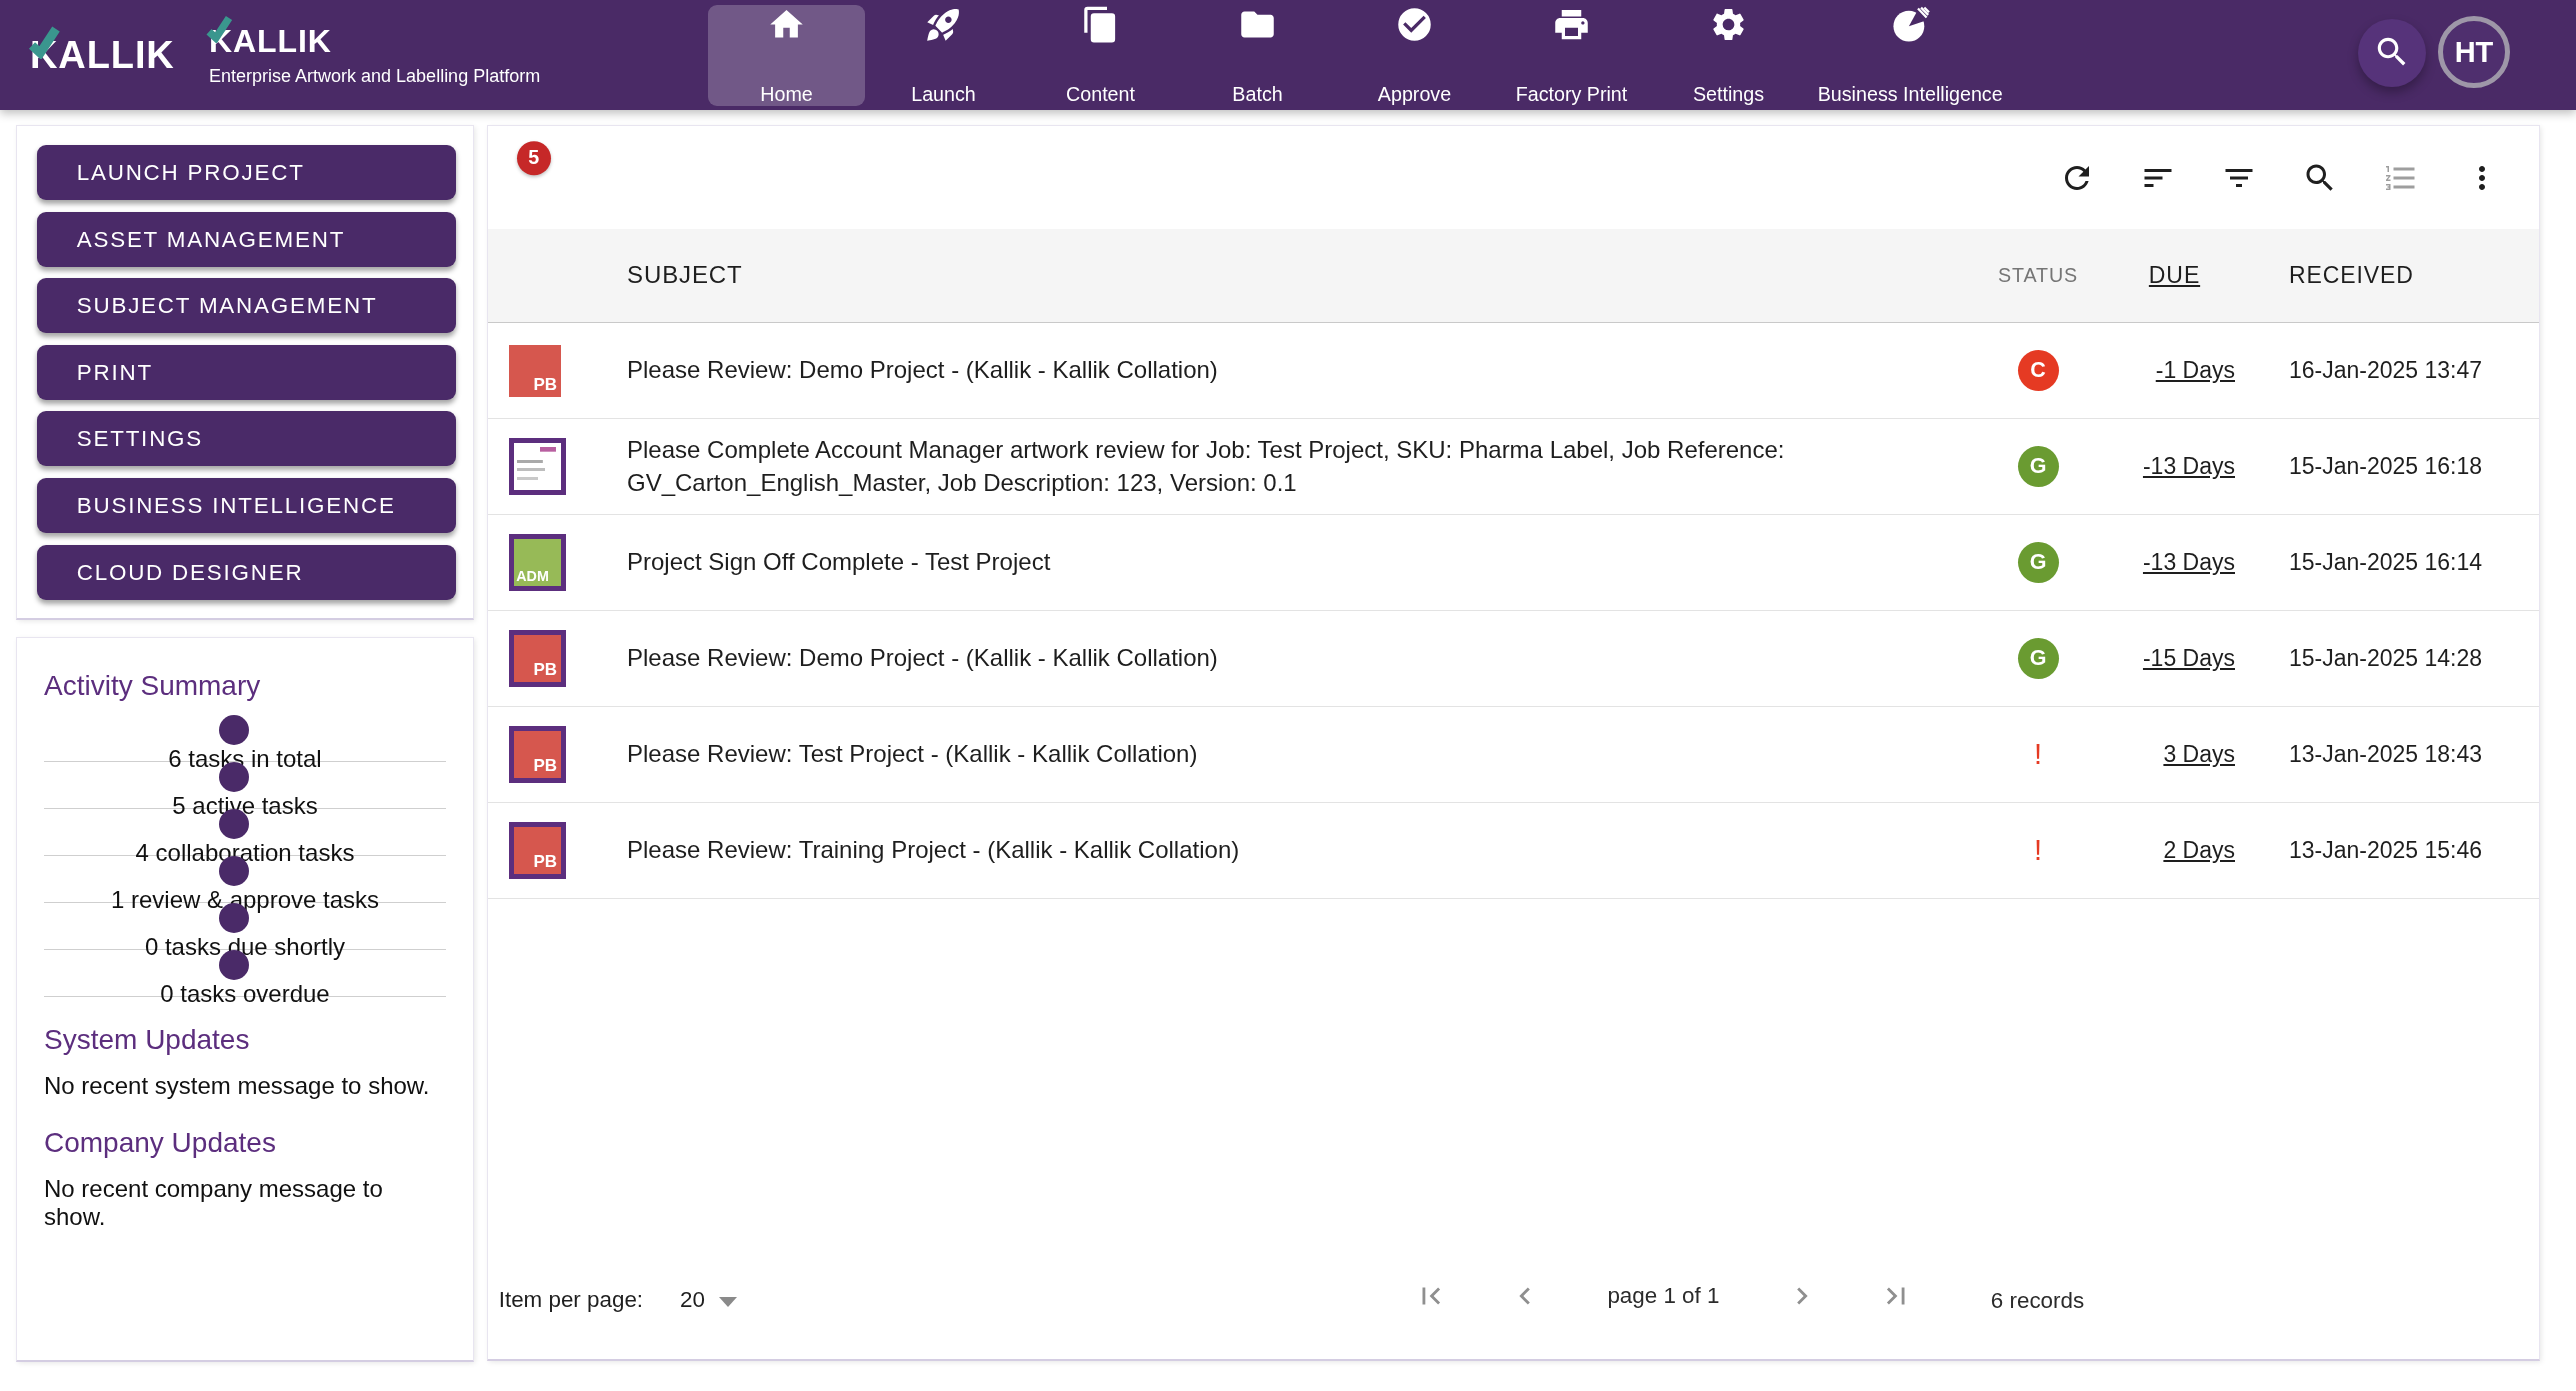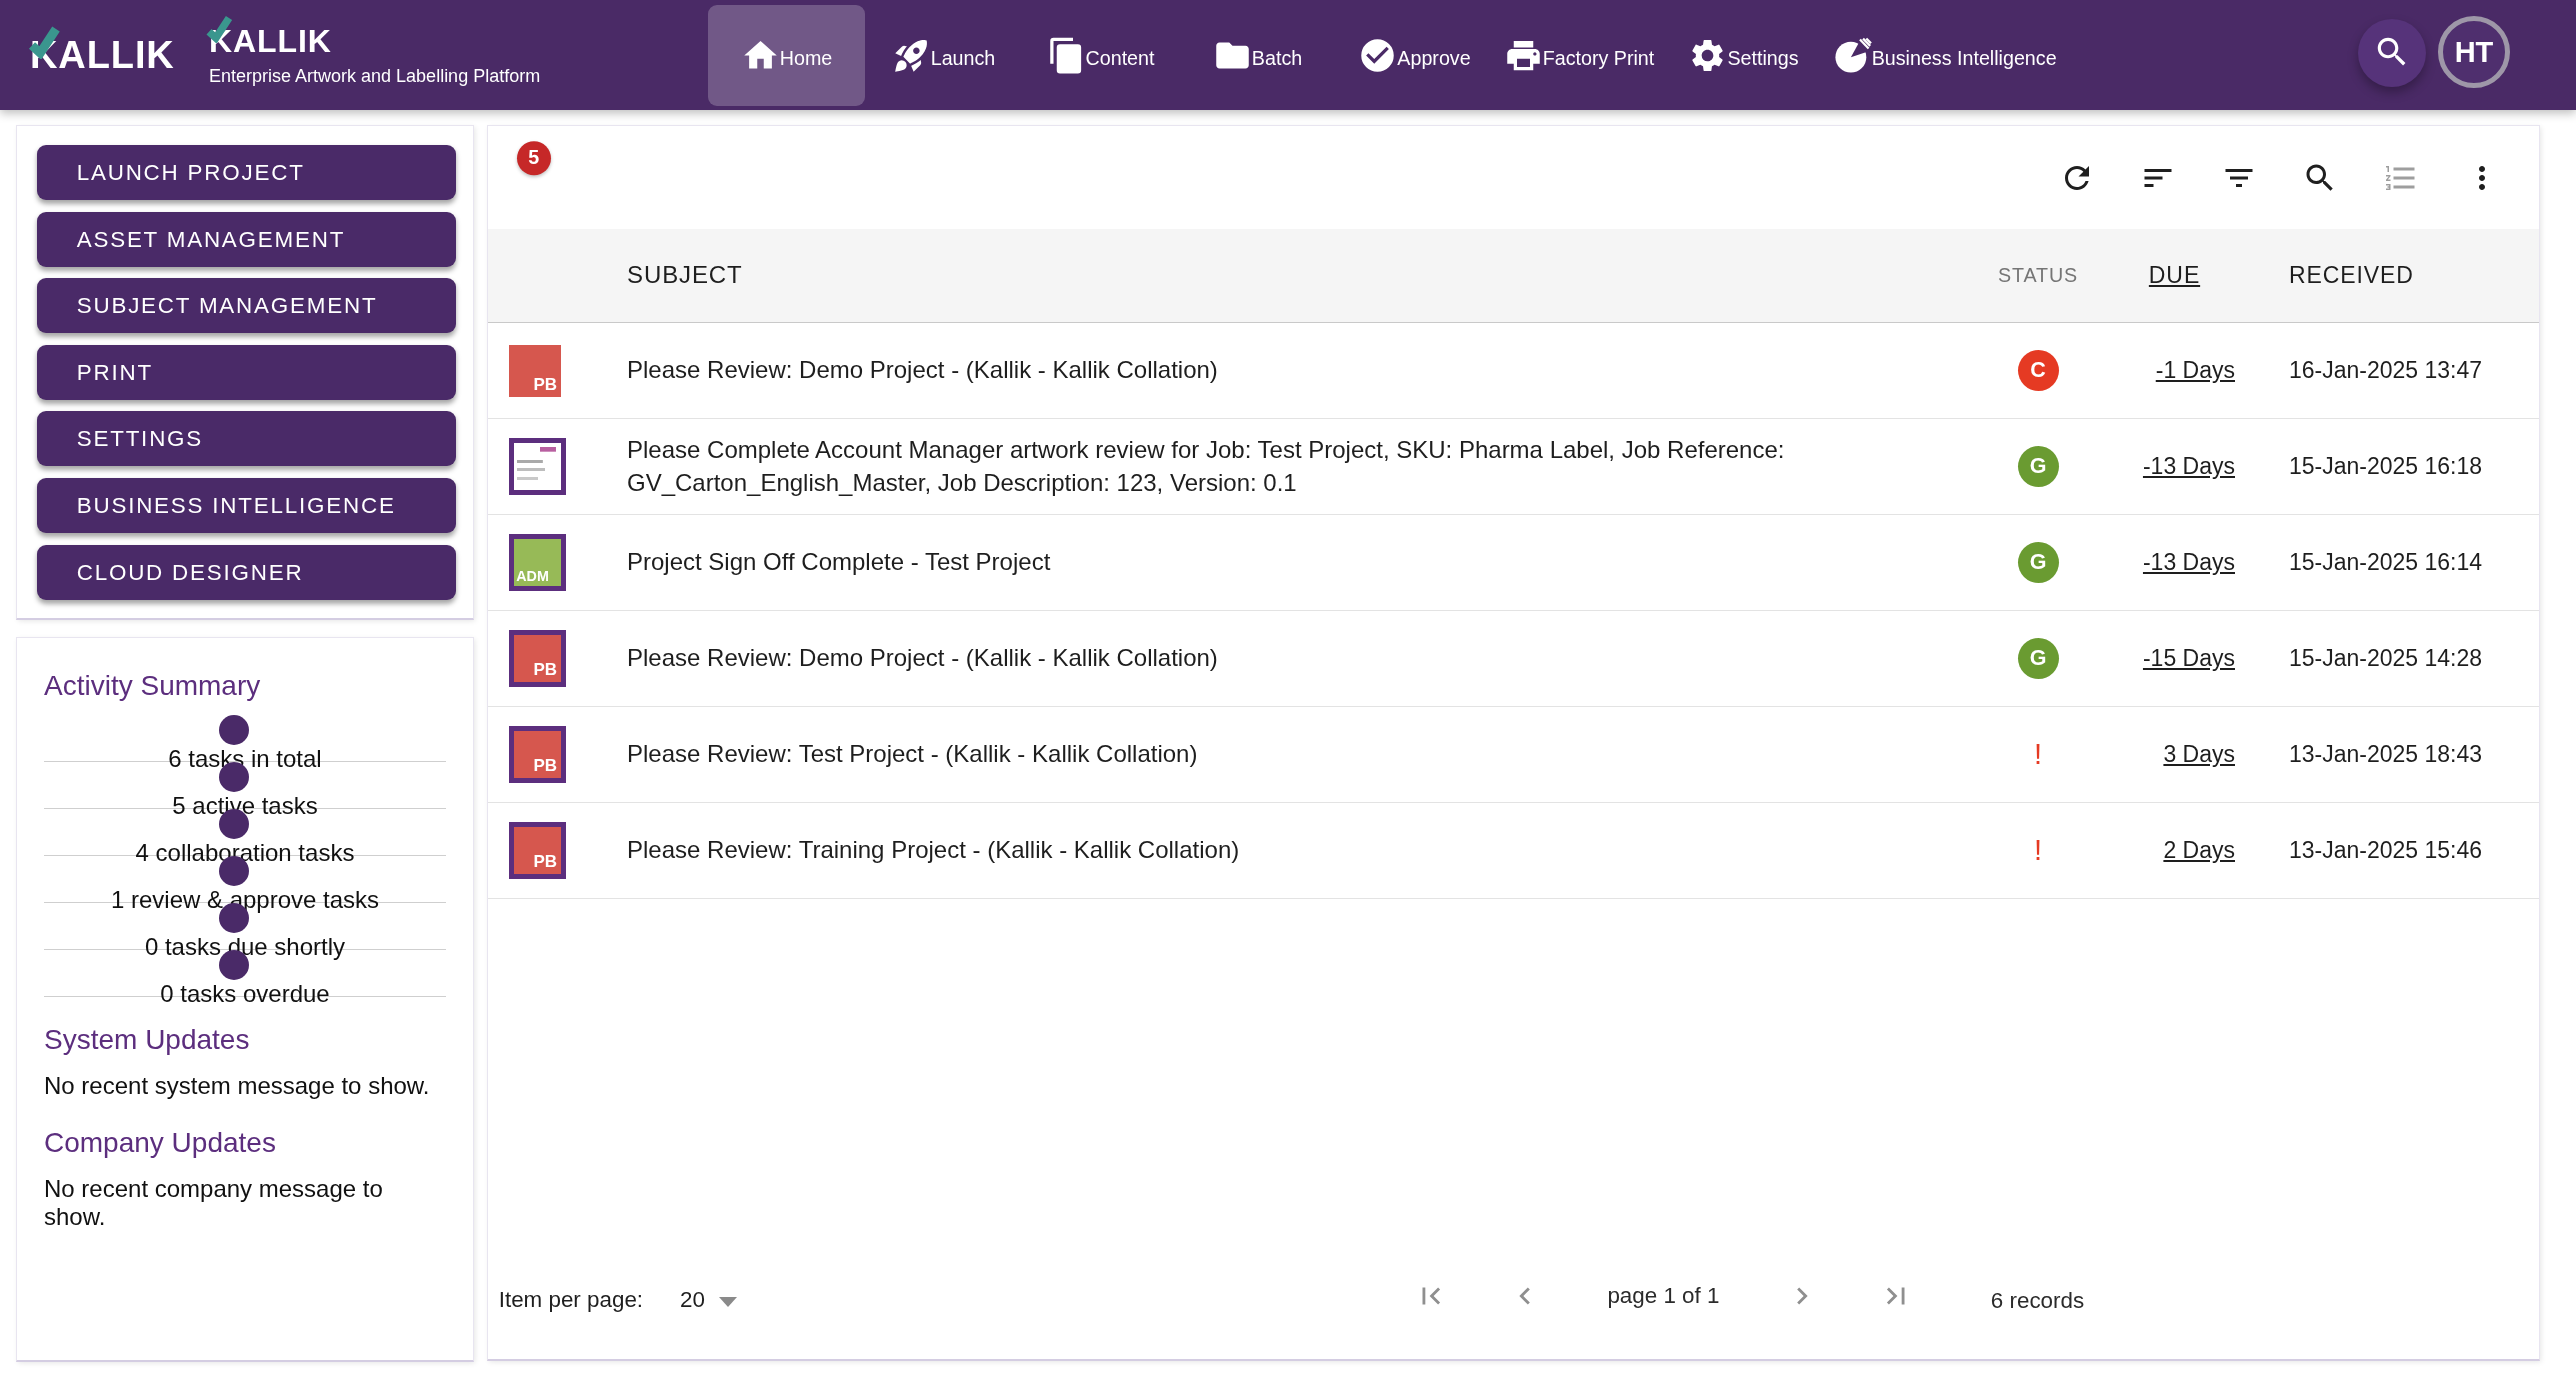--- a/index.html
+++ b/index.html
@@ -12,21 +12,21 @@
     box-shadow:0 3.6px 9px rgba(0,0,0,0.25); z-index:10; }
   .logo-block { position:relative; margin-left:30px; width:134px; }
   .logo-text { color:#fff; font-size:38px; font-weight:bold; letter-spacing:0.9px; }
   .logo-check { position:absolute; left:-4.5px; top:-10.7px; }
   .brand-block { margin-left:45px; position:relative; }
   .brand-title { color:#fff; font-size:32px; font-weight:bold; letter-spacing:0.9px; position:relative; }
   .brand-check { position:absolute; left:-5.4px; top:-10.7px; }
   .brand-subtitle { color:#fff; font-size:18px; margin-top:5.4px; }
   .nav-list { position:absolute; left:708px; top:0; height:110px; display:flex; align-items:center; }
   .nav-item { min-width:157px; padding:0 10.7px; height:101px; margin:4.5px 0; display:flex;
-    flex-direction:row; align-items:center; justify-content:center; cursor:pointer; border-radius:9px; }
+    flex-direction:column; align-items:center; justify-content:space-between; cursor:pointer; border-radius:9px; }
   .nav-item.active { background:rgba(255,255,255,0.22); }
   .nav-ic { width:39px; height:39px; display:block; }
   .nav-ic svg { width:39px; height:39px; display:block; }
   .nav-label { color:#fff; font-size:19.7px; margin-top:7.2px; white-space:nowrap; }
   .search-fab { position:absolute; right:150px; top:19px; width:68px; height:68px; border-radius:50%;
     background:#56337a; display:flex; align-items:center; justify-content:center;
     box-shadow:0 5.4px 10.7px rgba(0,0,0,0.3); cursor:pointer; }
   .search-fab svg { width:38px; height:38px; }
   .avatar { position:absolute; right:66px; top:16px; width:72px; height:72px; border-radius:50%;
     background:#4f2f6e; border:5.4px solid #9e97a8; display:flex; align-items:center; justify-content:center;

